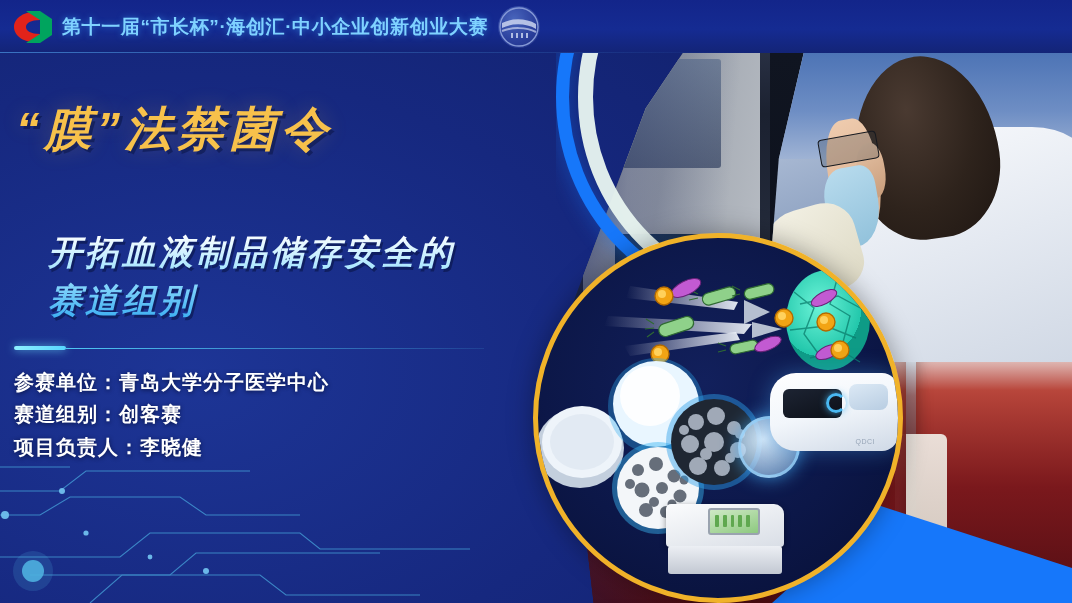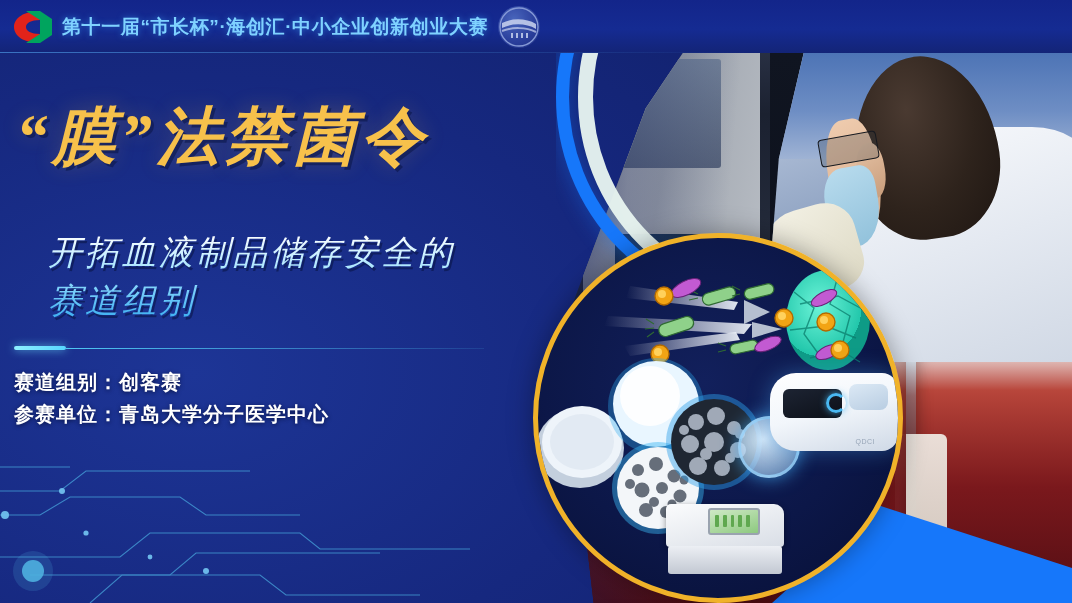--- a/index.html
+++ b/index.html
@@ -255,29 +255,29 @@
     background:linear-gradient(160deg,#cfe9c6,#8dc97f);border-radius:3px;
     border:2px solid #9aa3af;
   }
   .analyzer .lcd i{
     position:absolute;top:22%;width:8%;height:52%;background:#5fa84f;border-radius:1px;display:block;
   }
 
   
   .main-title{
     position:absolute;left:16px;top:104px;z-index:35;
-    font-size:63px;font-weight:bold;line-height:1.05;letter-spacing:5px;white-space:nowrap;
+    font-size:47px;font-weight:bold;line-height:1.05;letter-spacing:5px;white-space:nowrap;
     color:#f7c14b;
-    font-family:Liberation Serif, serif;
+    font-family:Liberation Sans, sans-serif;
     text-shadow:3px 3px 0 rgba(10,20,70,.55),0 0 22px rgba(247,193,75,.22);
     font-style:italic;
   }
   .sub-title{
     position:absolute;left:48px;top:228px;z-index:35;
-    font-size:34px;font-weight:normal;line-height:1.42;letter-spacing:3px;
+    font-size:34px;font-weight:bold;line-height:1.42;letter-spacing:3px;
     font-style:italic;
     background:linear-gradient(180deg,#ffffff 6%,#9fe3ff 46%,#2fa8f0 100%);
     -webkit-background-clip:text;background-clip:text;color:transparent;
     -webkit-text-fill-color:transparent;
     filter:drop-shadow(2px 3px 0 rgba(8,18,64,.55));
   }
   .divider{
     position:absolute;left:14px;top:346px;width:470px;height:4px;z-index:35;
   }
   .divider .thick{
@@ -536,24 +536,27 @@
     <div>赛道组别</div>
   </div>
 
   <div class="divider">
     <div class="thick"></div>
     <div class="thin"></div>
   </div>
 
   <div class="info">
     <div class="row">
+      <span>参赛单位：</span><span>青岛大学分子医学中心</span>
+    </div>
+    <div class="row">
       <span>赛道组别：</span><span>创客赛</span>
     </div>
     <div class="row">
-      <span>参赛单位：</span><span>青岛大学分子医学中心</span>
+      <span>项目负责人：</span><span>李晓健</span>
     </div>
   </div>
 
   <div class="topbar">
     <div class="brand-mark">
       <svg width="46" height="36" viewBox="0 0 46 36">
         <path d="M30 2 C14 2 4 9 4 18 C4 27 14 34 30 34 L30 25 C21 25 16 22 16 18
                  C16 14 21 11 30 11 Z" fill="#e2231a"></path>
         <path d="M16 2 L30 2 L42 10 L42 26 L30 34 L16 34 L30 25 L30 11 Z" fill="#00a45e"></path>
       </svg>

